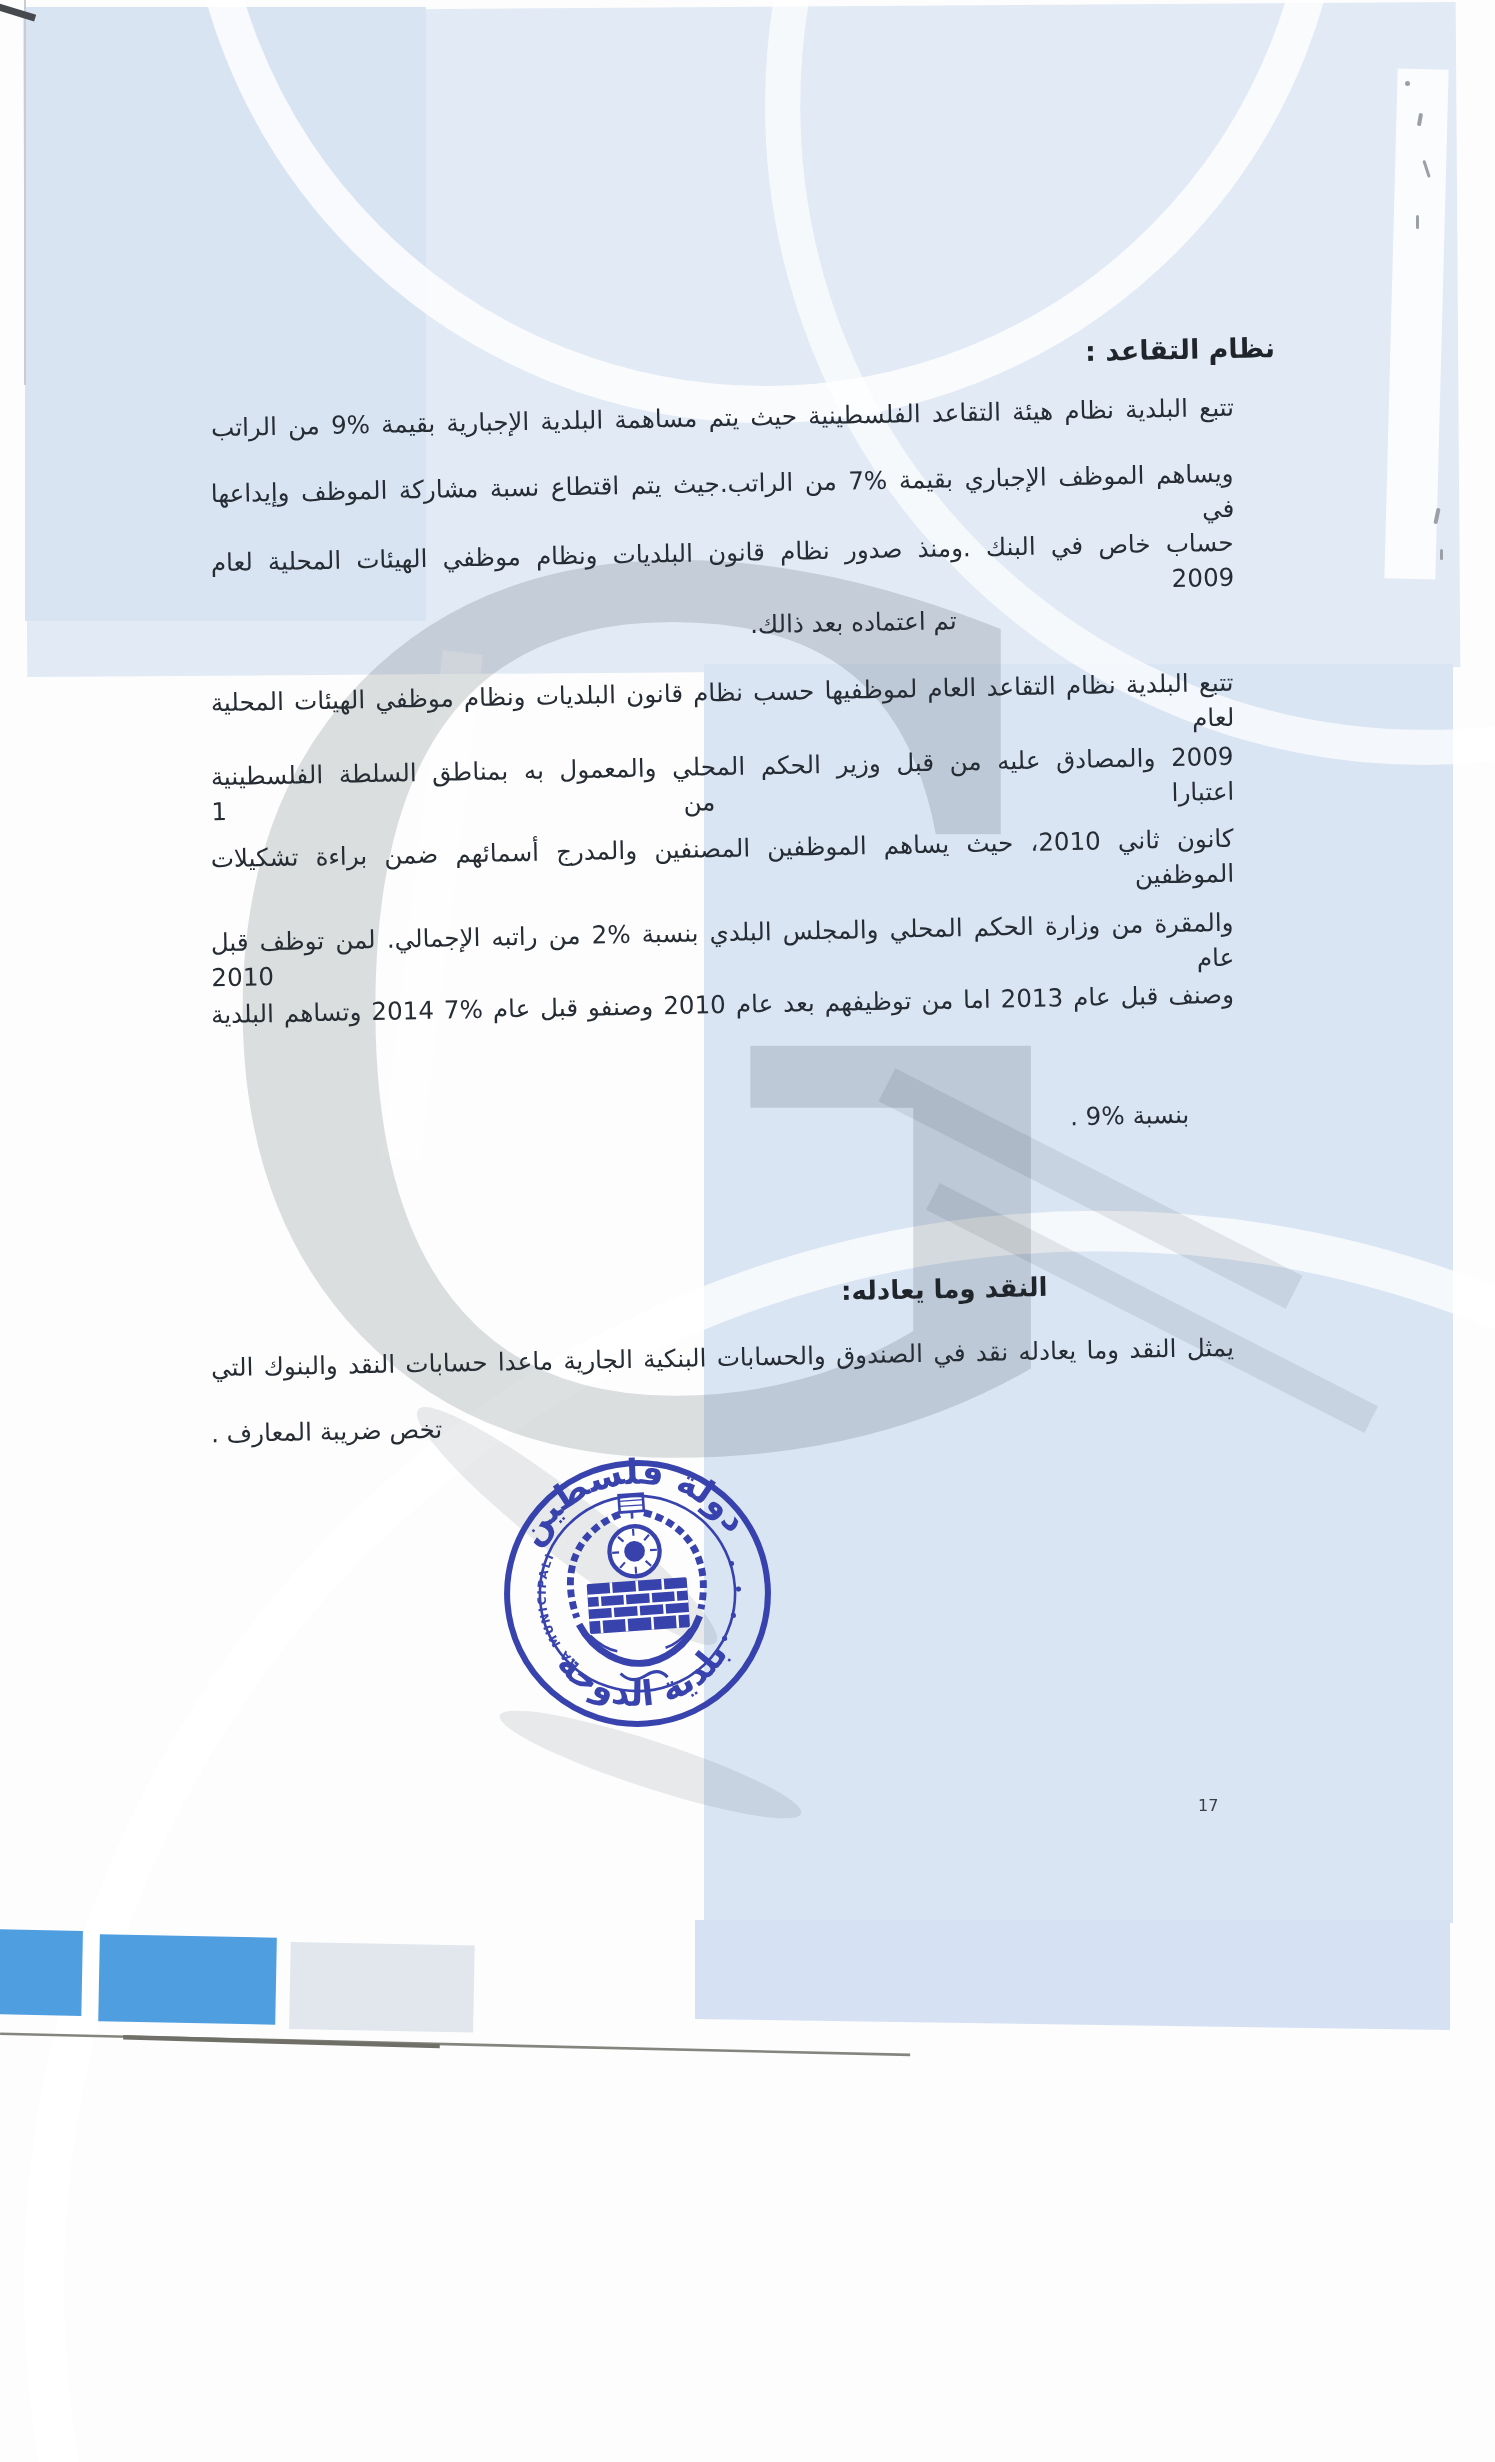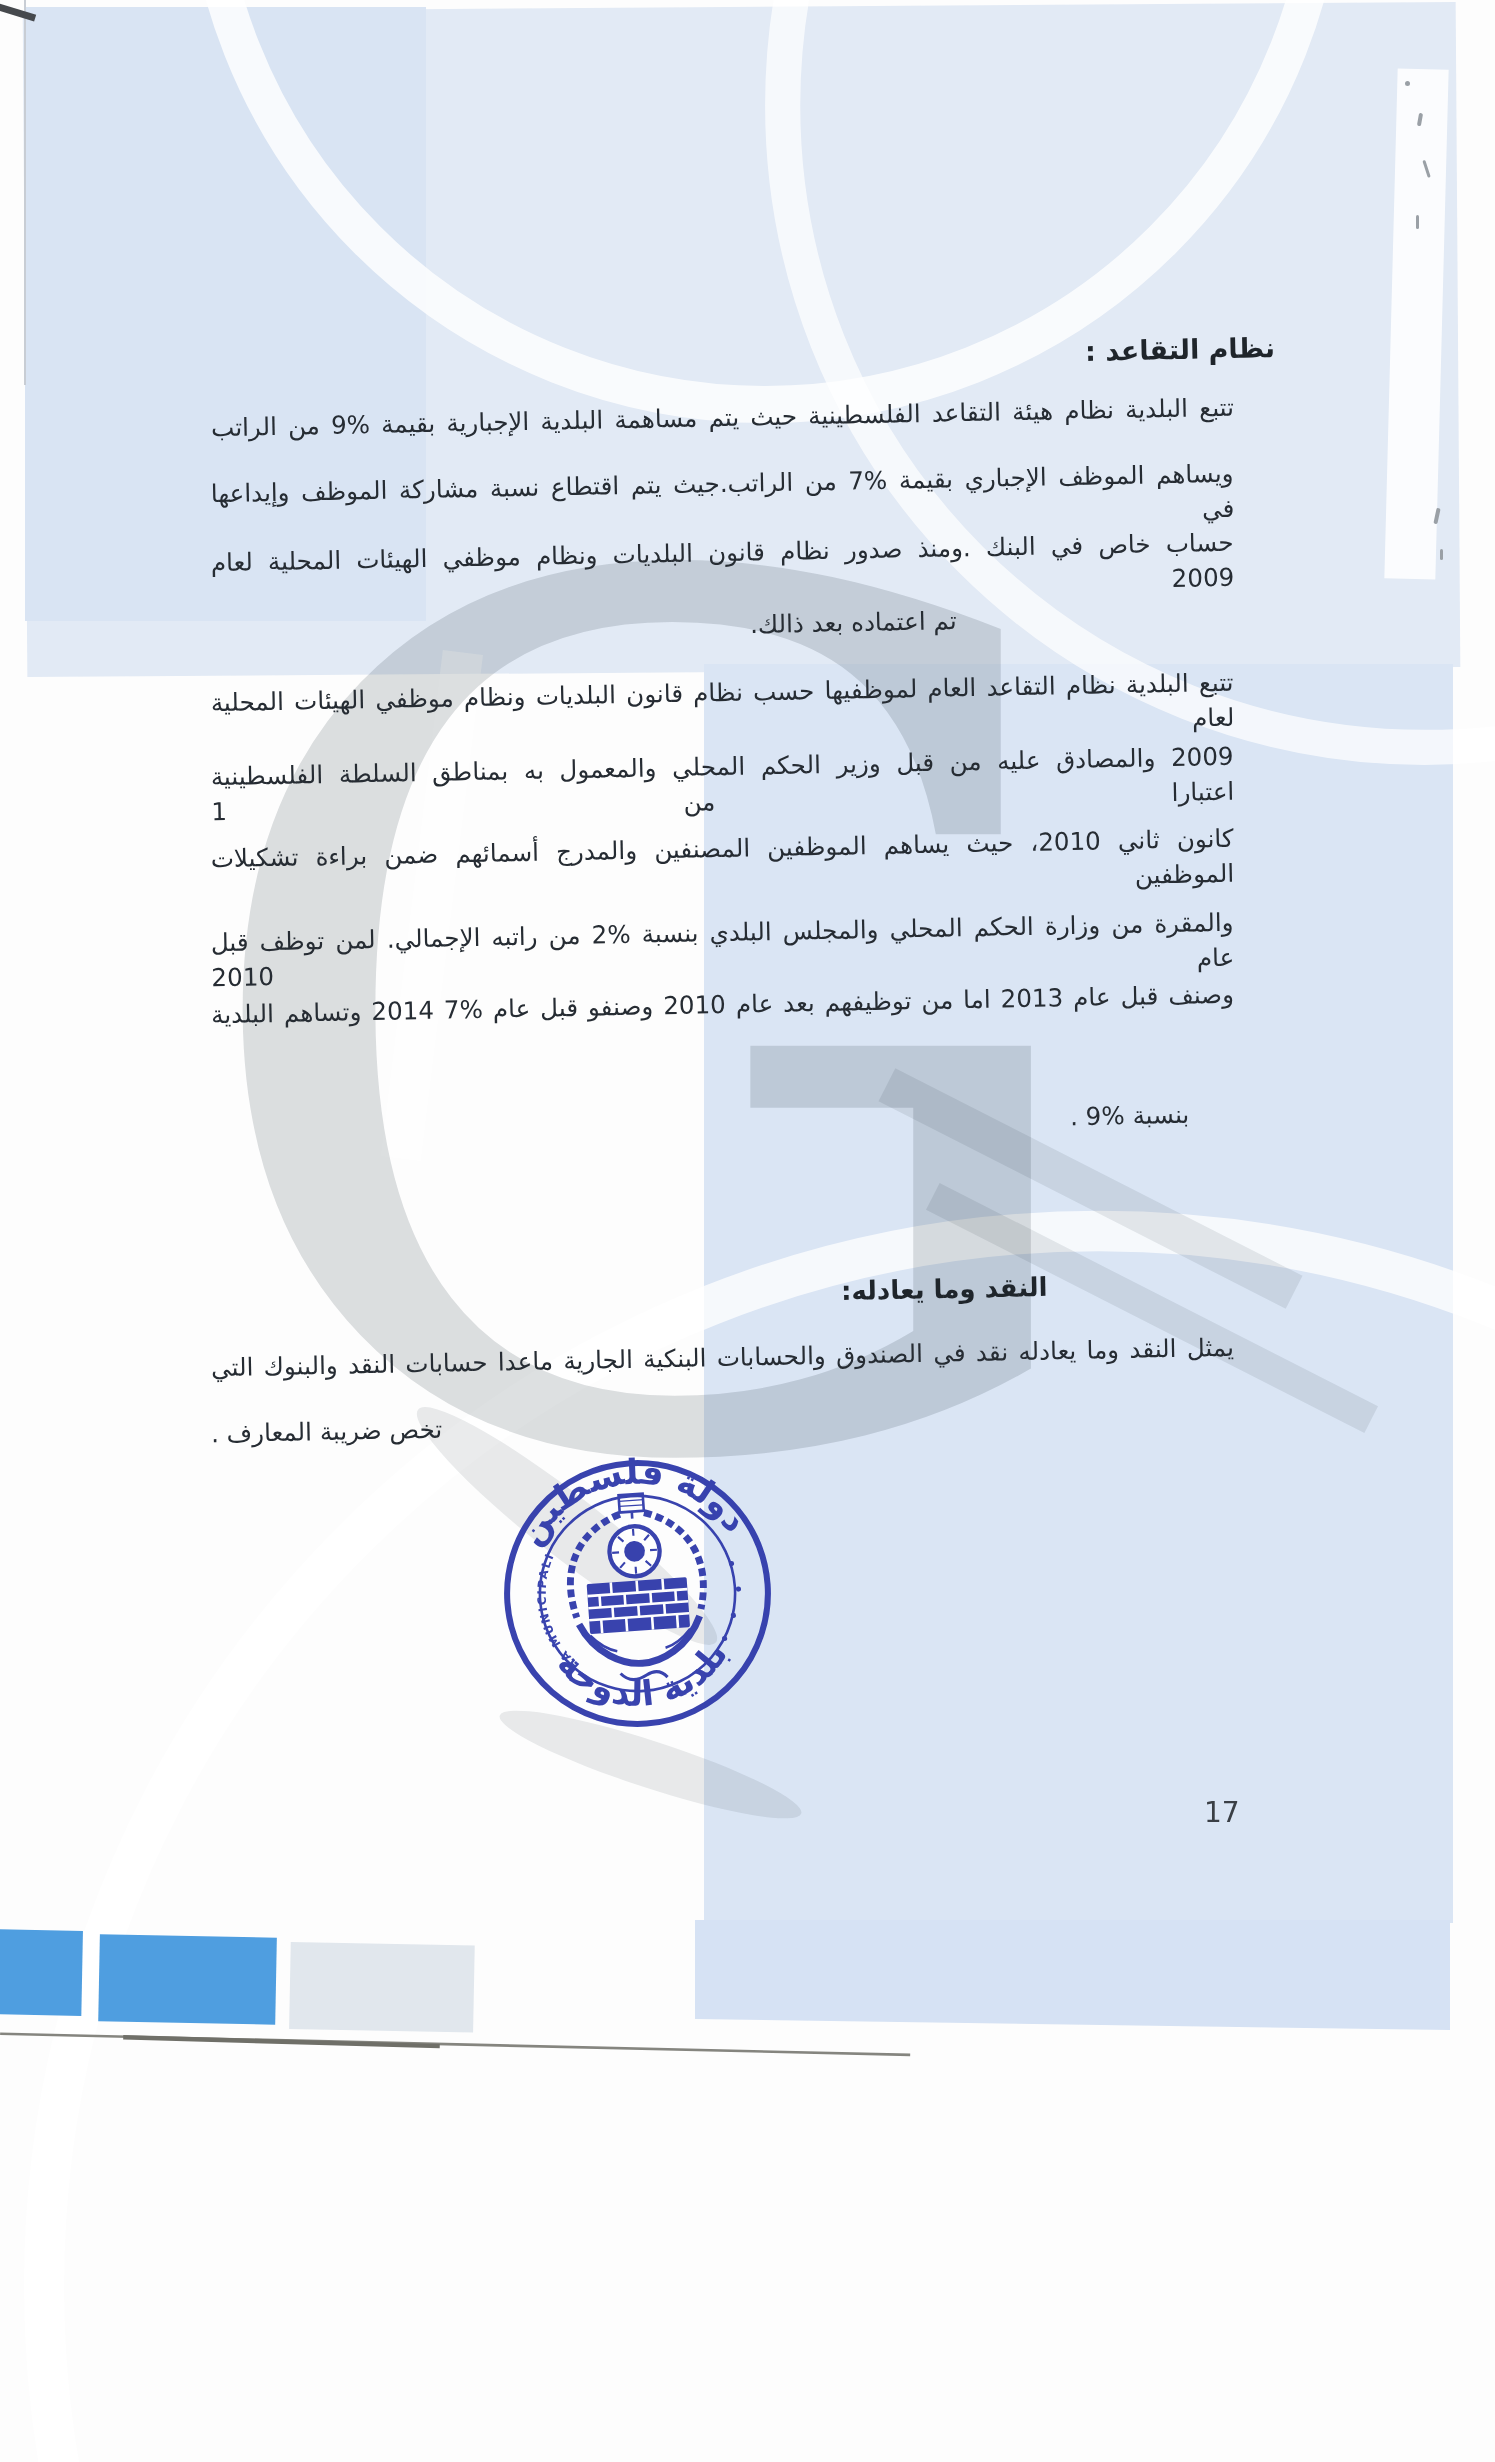--- a/index.html
+++ b/index.html
@@ -33,21 +33,21 @@
   .jline{left:211px;width:1023px;text-align:justify;text-align-last:justify;word-spacing:1.8px;}
   .heading{font-weight:bold;color:#1f252b;}
   .title1{right:220px;top:332px;font-size:27px;}
   .p1l1{top:400px;} .p1l2{top:466px;} .p1l3{top:535px;}
   .p1l4{right:538px;top:605px;}
   .p2l1{top:675px;} .p2l2{top:749px;} .p2l3{top:831px;} .p2l4{top:915px;} .p2l5{top:987px;}
   .p2l6{right:306px;top:1098px;}
   .title2{right:447px;top:1272px;font-size:26px;}
   .s2l1{top:1340px;}
   .s2l2{left:211px;top:1414px;}
-  .pagenum{position:absolute;left:1198px;top:1796px;font-size:28px;color:#3a3f45;margin-left:6px;}
+  .pagenum{position:absolute;left:1198px;top:1796px;font-size:16px;color:#3a3f45;}
   
   .strip{position:absolute;left:0;top:0;transform:rotate(1.1deg);transform-origin:0 0;}
   .strip .r{position:absolute;}
   .sr1{left:0;top:1929px;width:120px;height:85px;background:#4f9ee0;}
   .sr2{left:137px;top:1932px;width:177px;height:87px;background:#4f9ee0;}
   .sr3{left:328px;top:1936px;width:184px;height:87px;background:#e1e7ed;}
   
   .leftline{position:absolute;left:24px;top:0;width:1.8px;height:385px;background:#c8cdd4;}
   .cornermark{position:absolute;left:-3.5px;top:8.8px;width:39px;height:7px;background:#46494d;transform:rotate(17deg);}
   .crease{position:absolute;left:1391px;top:69px;width:51px;height:510px;background:rgba(255,255,255,.85);transform:rotate(1.5deg);}

